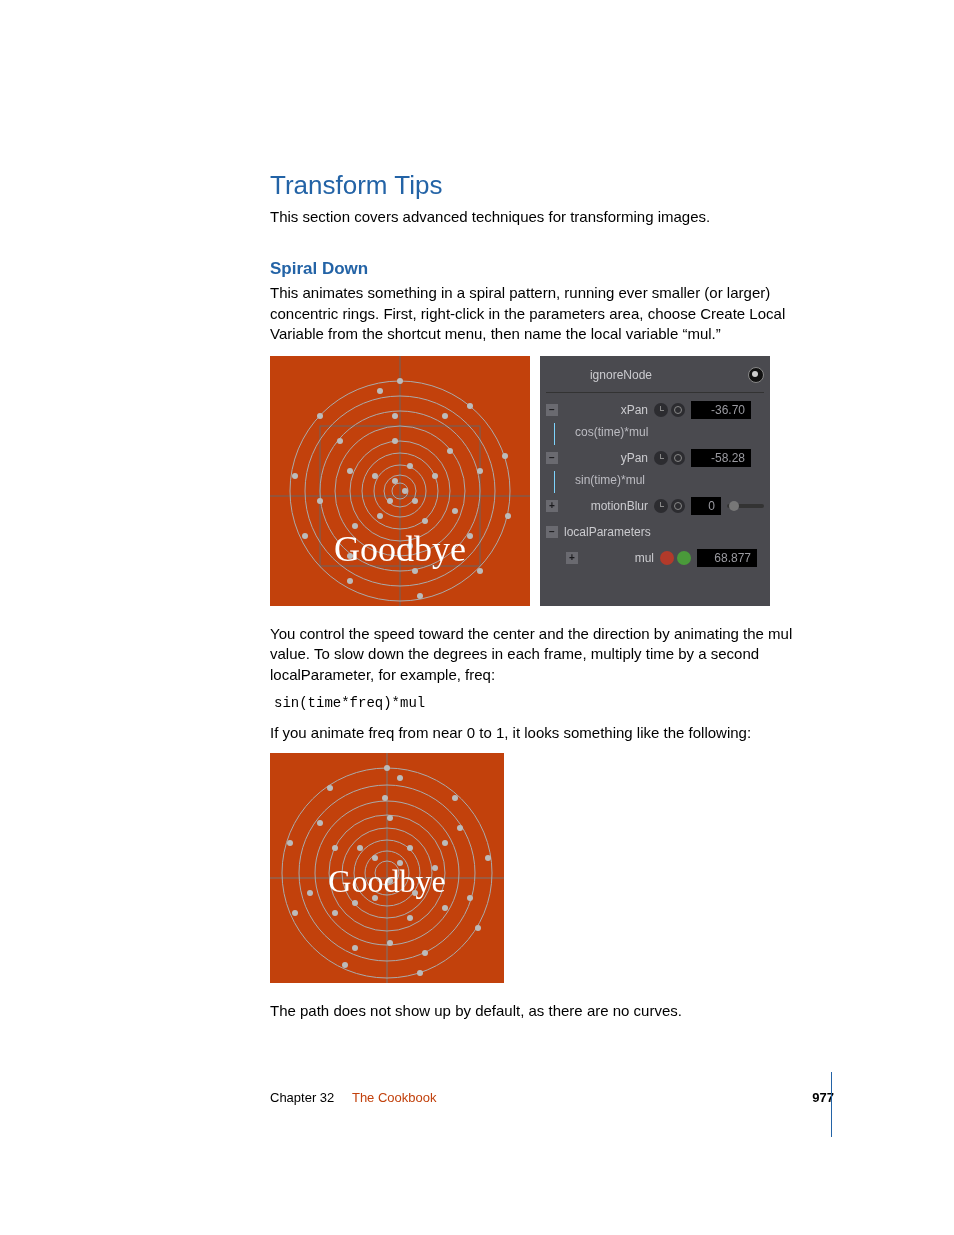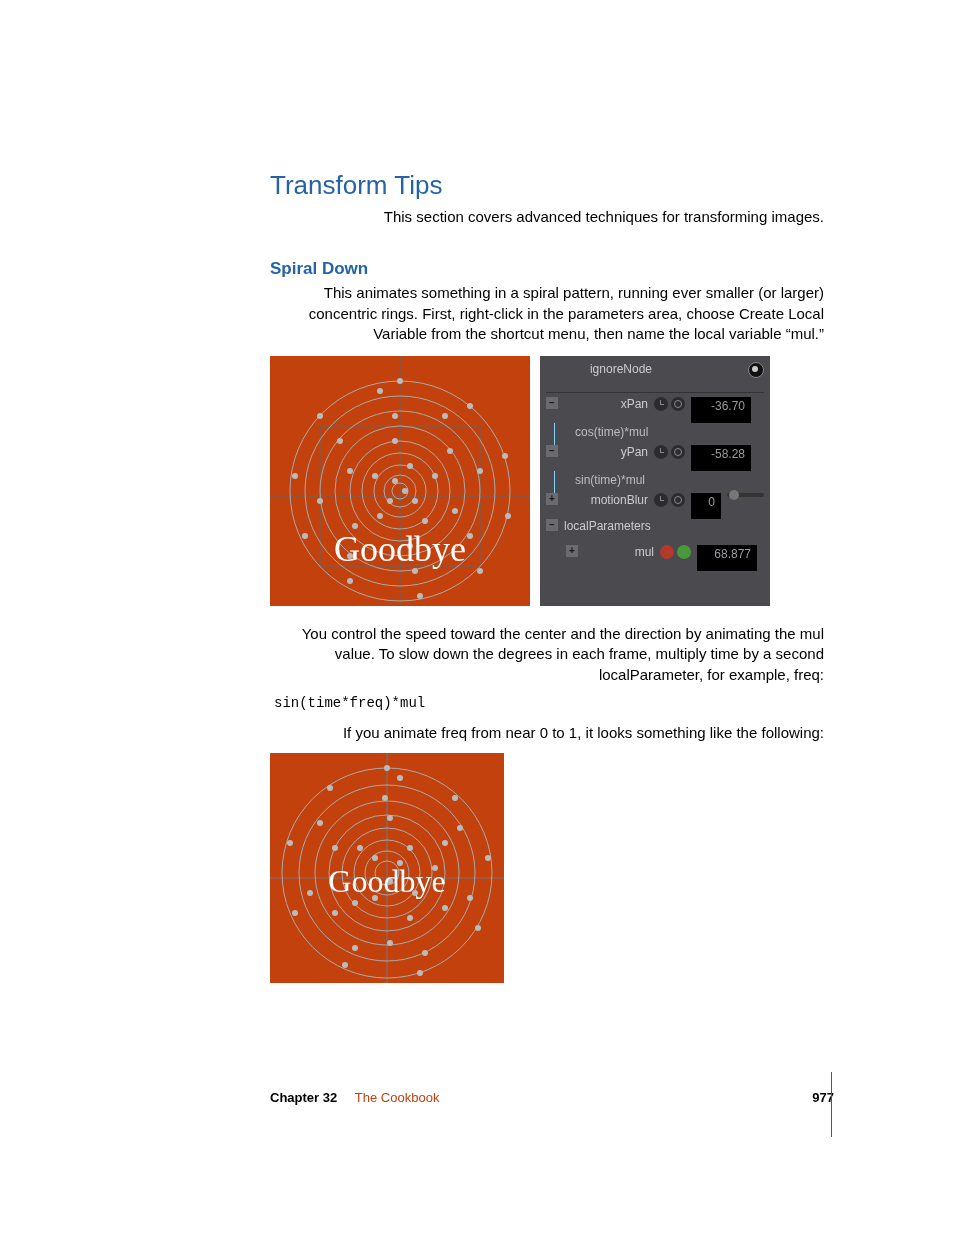--- a/index.html
+++ b/index.html
@@ -1,41 +1,41 @@
 <!DOCTYPE html>
 <html><head>
 <meta charset="utf-8">
 <style>
   html,body{margin:0;padding:0;background:#fff;font-family:"Myriad Pro","Segoe UI",Helvetica,Arial,sans-serif;color:#000;}
   .page{width:954px;height:1235px;position:relative;box-sizing:border-box;padding:170px 130px 0 270px;}
   h1.sec{color:#2363a6;font-weight:400;font-size:26px;margin:0 0 6px 0;}
   h2.sub{color:#2363a6;font-weight:600;font-size:17px;margin:32px 0 4px 0;}
-  p.body{font-size:15px;line-height:1.35;margin:0 0 10px 0;text-align:right;}
+  p.body{font-size:15px;line-height:1.35;margin:0 0 10px 0;}
   .figrow{display:flex;gap:10px;margin:12px 0 18px 0;}
   .spiral{background:#c2410c;position:relative;}
   .spiral svg{position:absolute;inset:0;}
   .gbye{position:absolute;color:#fff;font-family:"Times New Roman",serif;font-size:36px;left:50%;transform:translateX(-50%);}
   .panel{background:#4a4a4f;color:#cbcbcf;font-size:12px;width:230px;padding:6px 6px 10px 6px;box-sizing:border-box;}
-  .prow{display:flex;height:26px;position:relative;}
+  .prow{display:flex;align-items:center;height:26px;position:relative;}
   .prow .lab{flex:0 0 auto;text-align:right;margin-right:6px;}
   .prow .val{background:#000000;color:#9a9aa0;padding:2px 6px;font-size:12px;min-width:48px;text-align:right;}
   .prow .ico{display:inline-flex;gap:3px;margin-right:6px;}
   .ico span{width:14px;height:14px;border-radius:50%;background:#2c2c30;display:inline-block;position:relative;}
   .ico span.clock::after{content:"";position:absolute;left:6px;top:3px;width:1px;height:5px;background:#888;}
   .ico span.clock::before{content:"";position:absolute;left:6px;top:7px;width:4px;height:1px;background:#888;}
   .ico span.link::after{content:"";position:absolute;inset:3px;border:1px solid #888;border-radius:50%;}
   .expr{color:#bcbcc2;font-size:12px;padding:2px 0 6px 20px;border-left:1px solid #7dd3fc;margin-left:8px;}
   .pm{width:12px;height:12px;background:#6a6a70;color:#1a1a1d;font-size:10px;line-height:12px;text-align:center;margin-right:6px;flex:0 0 auto;font-weight:bold;}
   .slider{height:4px;background:#333;border-radius:2px;flex:1;margin-left:6px;position:relative;}
   .slider .knob{position:absolute;left:2px;top:-3px;width:10px;height:10px;border-radius:50%;background:#777;}
   .radio{width:14px;height:14px;border-radius:50%;background:#111;border:1px solid #888;display:inline-block;position:relative;}
   .radio::after{content:"";position:absolute;left:3px;top:3px;width:6px;height:6px;border-radius:50%;background:#ccc;}
   .mono{font-family:"Courier New",monospace;font-size:14px;margin:6px 0 12px 4px;}
   .footer{position:absolute;left:270px;right:120px;bottom:130px;display:flex;justify-content:space-between;align-items:flex-end;font-size:13px;}
-  .footer .chap{font-weight:700;text-align:right;}
+  .footer .chap{font-weight:400;text-align:right;}
   .footer .title{color:#c2410c;margin-left:14px;font-weight:400;}
   .footer .pnum{font-weight:700;}
   .rule{position:absolute;right:122px;top:1072px;bottom:98px;width:1px;background:#2363a6;}
   .prow.indent{padding-left:20px;}
   .mul-ico{display:inline-flex;gap:3px;margin-right:6px;}
   .mul-ico span{width:14px;height:14px;border-radius:50%;}
   .mul-ico .red{background:#b23a2a;}
   .mul-ico .grn{background:#4a9a3a;}
 </style>
 </head>
@@ -217,20 +217,21 @@
           <circle cx="145" cy="140" r="3"></circle>
           <circle cx="105" cy="145" r="3"></circle>
         <circle cx="105" cy="105" r="3"></circle>
           <circle cx="130" cy="110" r="3"></circle>
           <circle cx="120" cy="128" r="3"></circle>
       </g>
     </svg>
     <div class="gbye" style="top:110px;font-size:32px;">Goodbye</div>
   </div>
 
+  <p class="body">The path does not show up by default, as there are no curves.</p>
 
   <div class="footer">
     <div>
       <span class="chap">Chapter 32</span>
       <span class="title">The Cookbook</span>
     </div>
     <div class="pnum">977</div>
   </div>
   <div class="rule"></div>
 </div>

